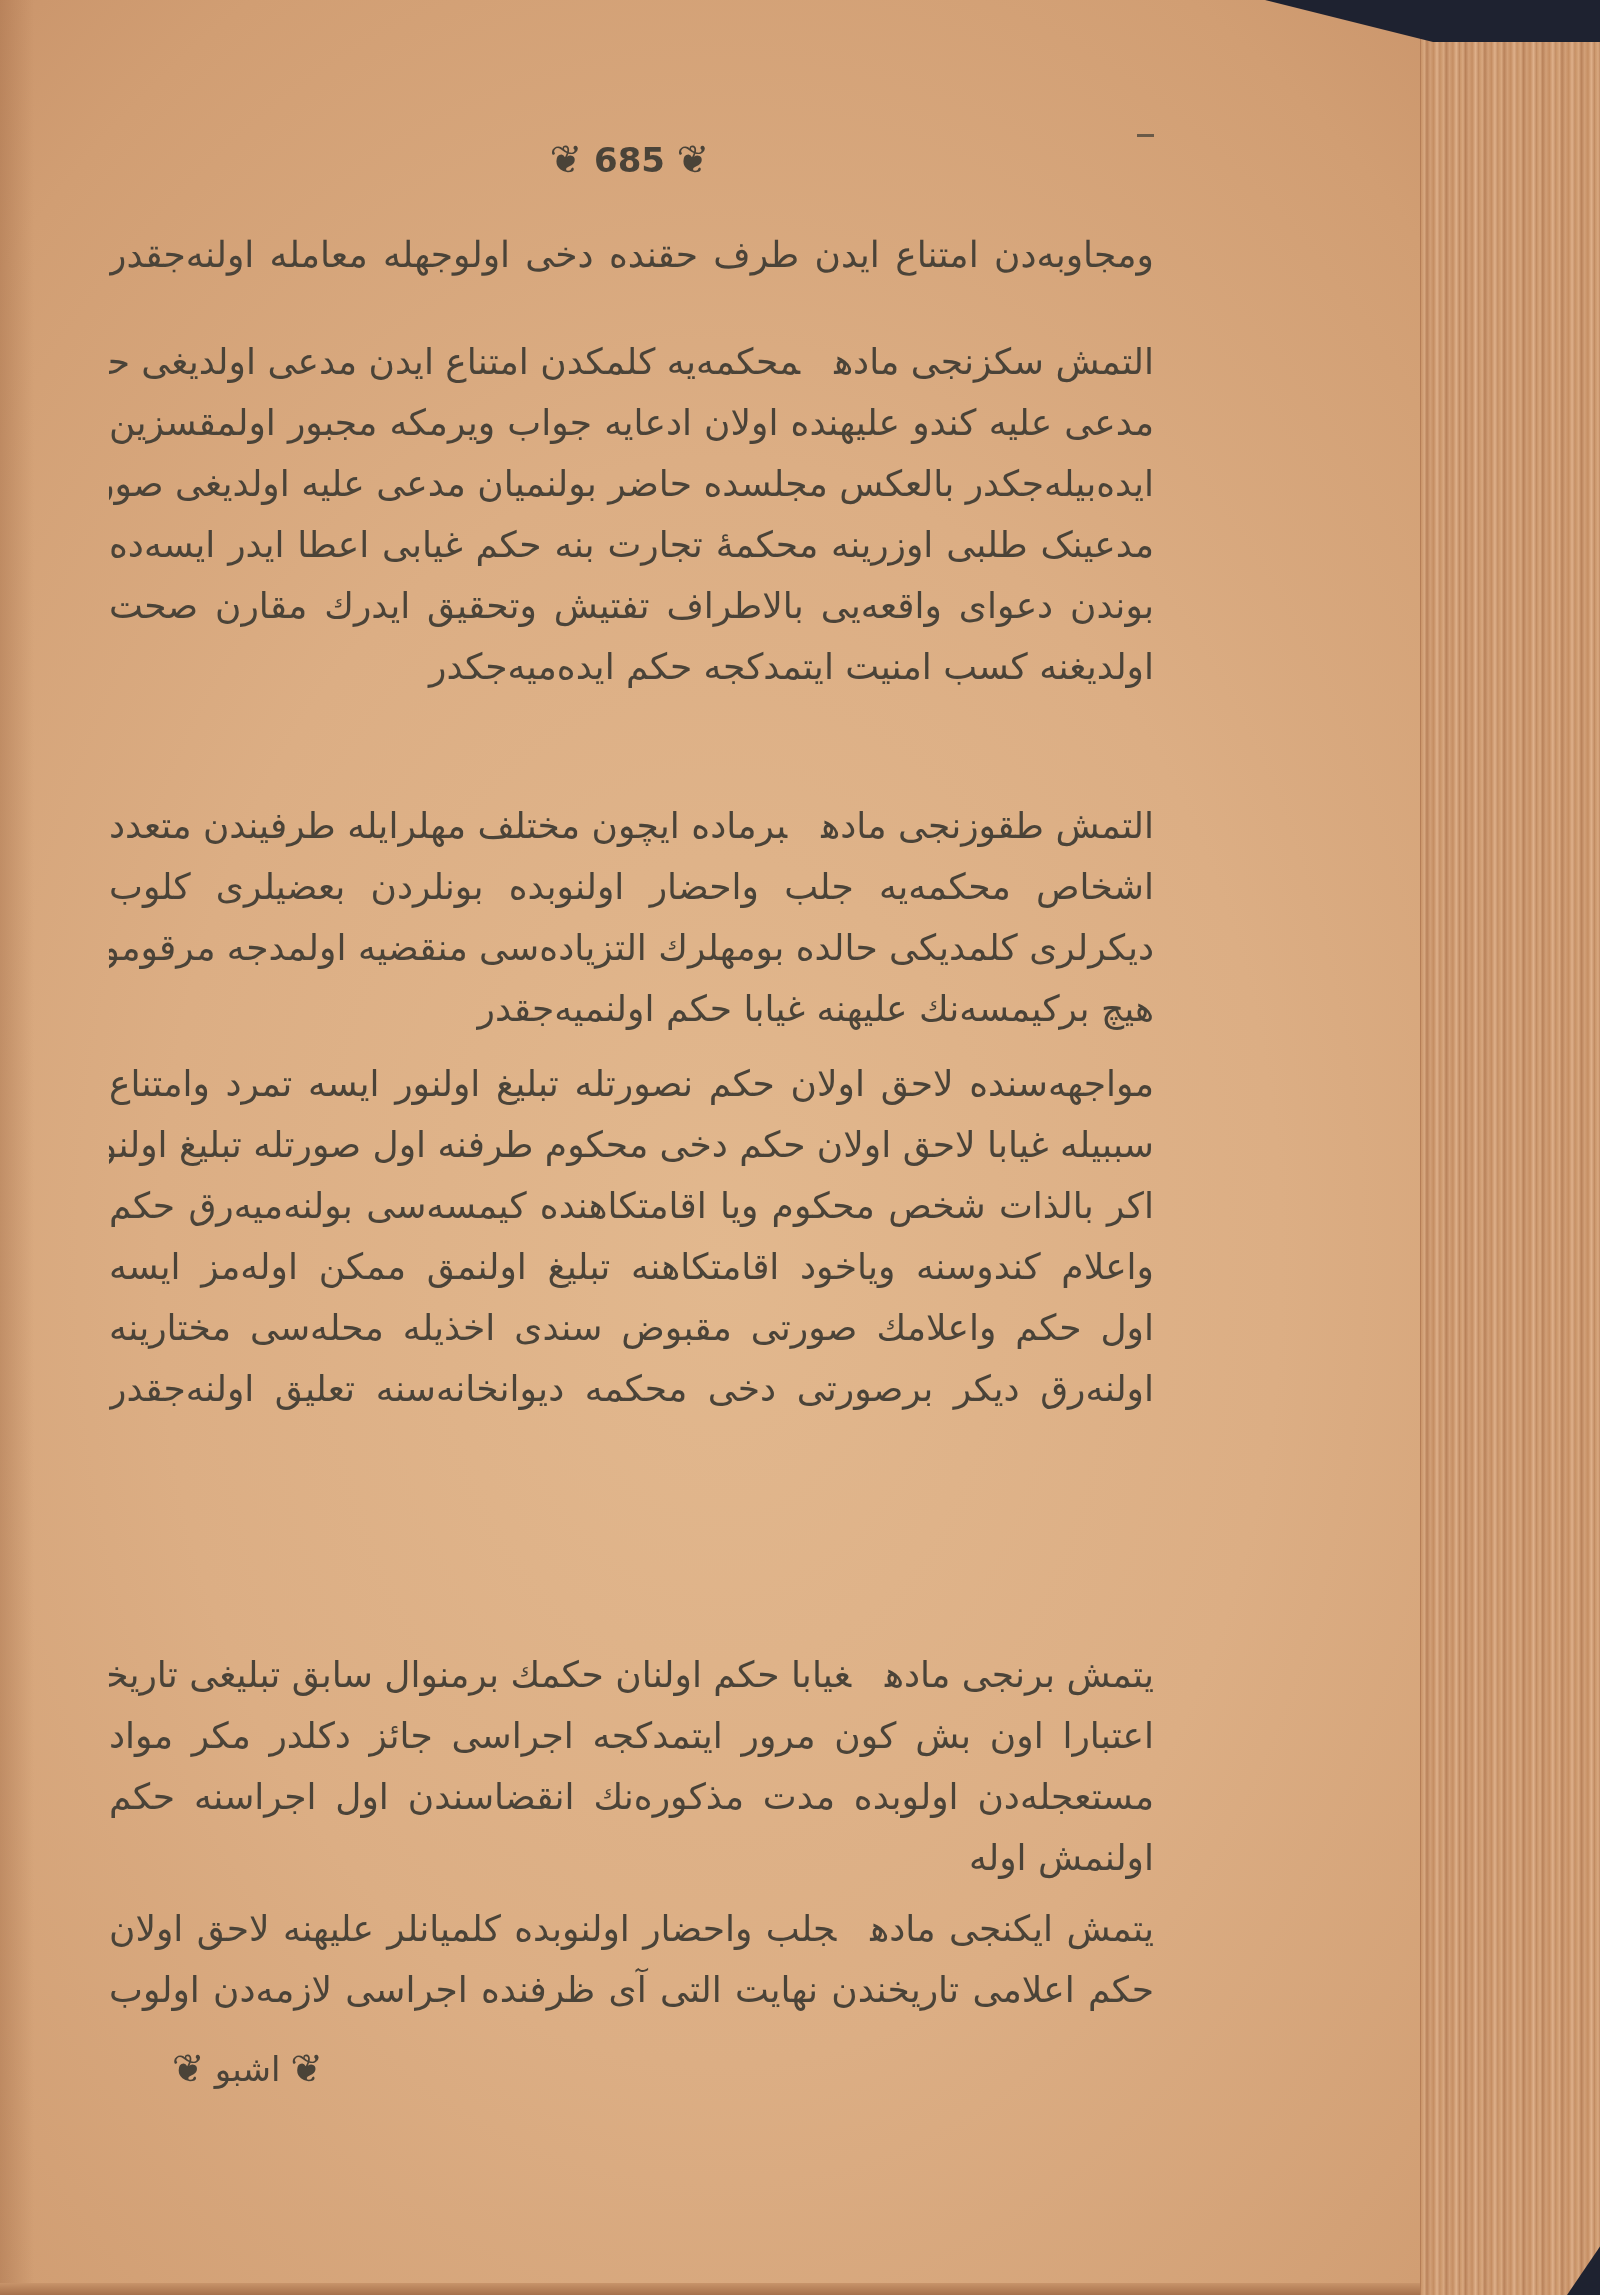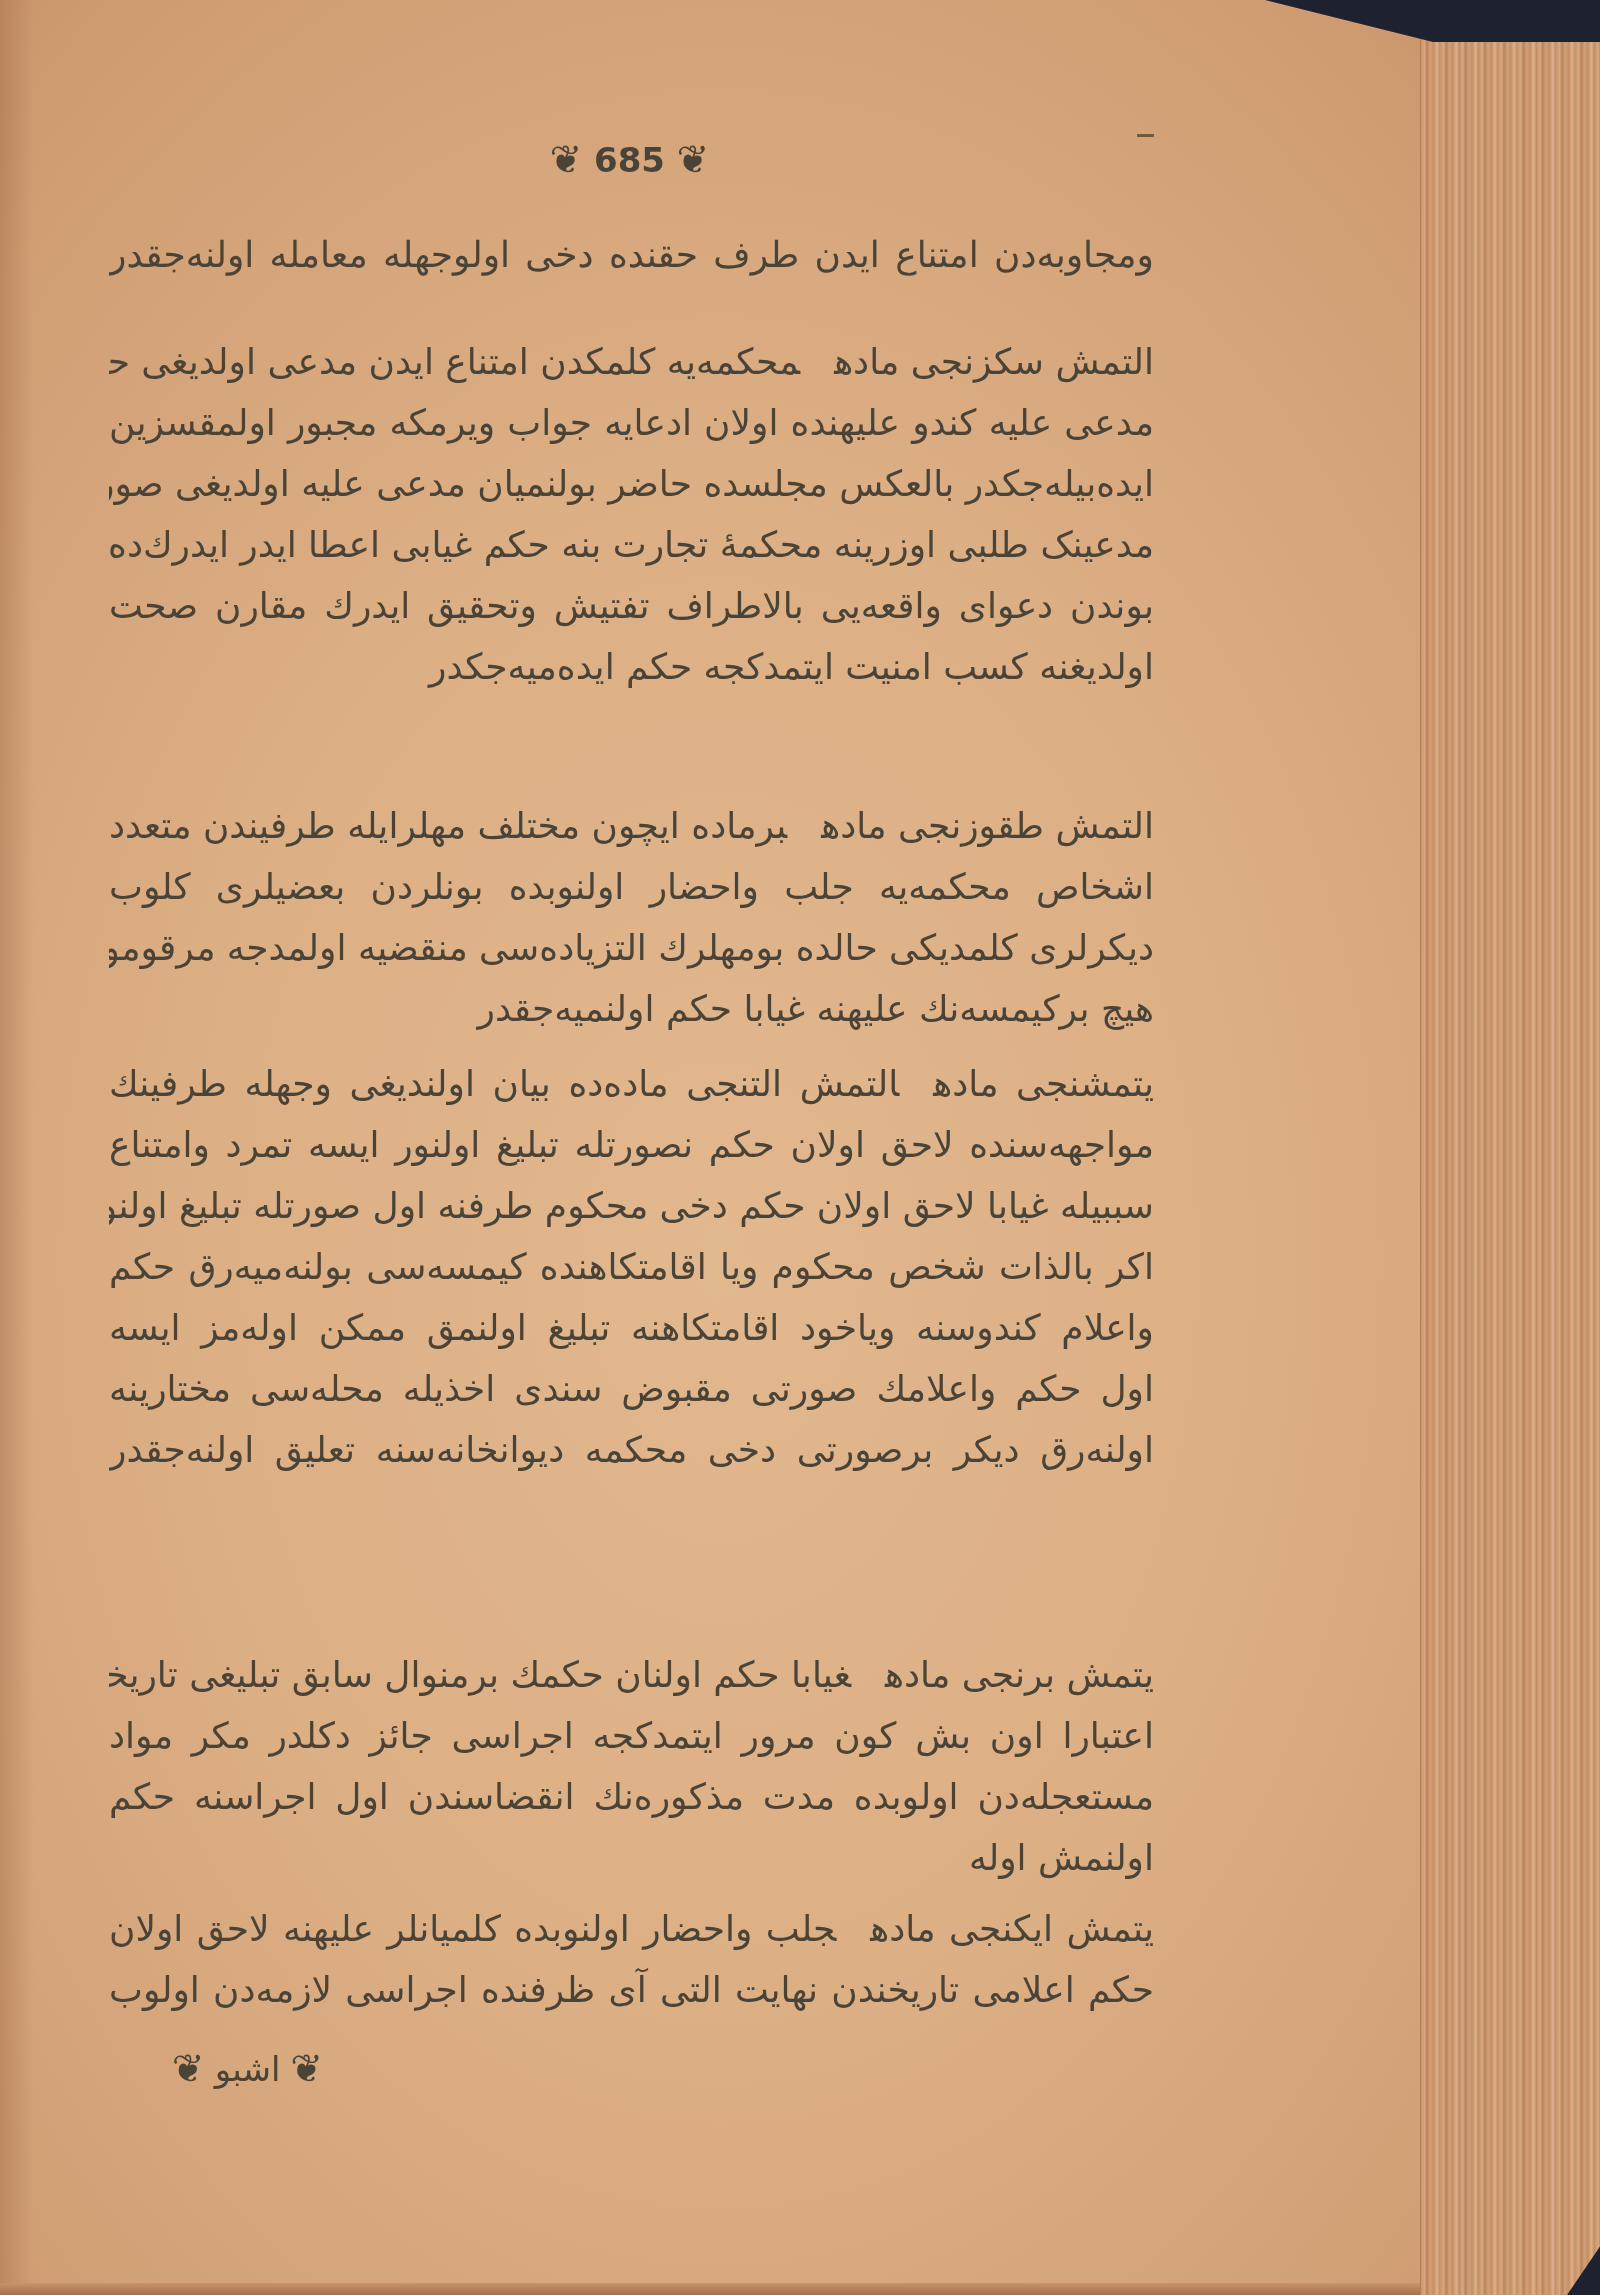--- a/index.html
+++ b/index.html
@@ -156,34 +156,33 @@
   </div>
 
   <div class="text-block" style="top:225px;font-family:Liberation Serif, serif;">
     <span class="line">ومجاوبه‌دن امتناع ایدن طرف حقنده دخی اولوجهله معامله اولنه‌جقدر</span>
   </div>
 
   <div class="text-block" style="top:331px;">
     <span class="line"><span class="article-label">التمش سکزنجی ماده</span><span>محکمه‌یه کلمکدن امتناع ایدن مدعی اولدیغی حالده</span></span>
     <span class="line">مدعی علیه کندو علیهنده اولان ادعایه جواب ویرمکه مجبور اولمقسزین</span>
     <span class="line">ایده‌بیله‌جکدر بالعکس مجلسده حاضر بولنمیان مدعی علیه اولدیغی صورتده</span>
-    <span class="line">مدعینک طلبی اوزرینه محکمهٔ تجارت بنه حکم غیابی اعطا ایدر ایدرك‌ده</span>
+    <span class="line">مدعینک طلبی اوزرینه محکمهٔ تجارت بنه حکم غیابی اعطا ایدر ایسه‌ده</span>
     <span class="line">بوندن دعوای واقعه‌یی بالاطراف تفتیش وتحقیق ایدرك مقارن صحت</span>
     <span class="line short">اولدیغنه کسب امنیت ایتمدکجه حکم ایده‌میه‌جکدر</span>
   </div>
 
   <div class="text-block" style="top:795px;">
     <span class="line"><span class="article-label">التمش طقوزنجی ماده</span><span>برماده ایچون مختلف مهلرایله طرفیندن متعدد</span></span>
     <span class="line">اشخاص محکمه‌یه جلب واحضار اولنوبده بونلردن بعضیلری کلوب</span>
     <span class="line">دیکرلری کلمدیکی حالده بومهلرك التزیاده‌سی منقضیه اولمدجه مرقومودن</span>
     <span class="line short">هیچ برکیمسه‌نك علیهنه غیابا حکم اولنمیه‌جقدر</span>
   </div>
 
   <div class="text-block" style="top:1053px;">
-    <span class="line"><span class="article-label">یتمشنجی ماده</span><span>التمش التنجی ماده‌ده بیان اولندیغی وجهله طرفینك</span></span>
     <span class="line">مواجهه‌سنده لاحق اولان حکم نصورتله تبلیغ اولنور ایسه تمرد وامتناع</span>
     <span class="line">سببیله غیابا لاحق اولان حکم دخی محکوم طرفنه اول صورتله تبلیغ اولنور</span>
     <span class="line">اکر بالذات شخص محکوم ویا اقامتکاهنده کیمسه‌سی بولنه‌میه‌رق حکم</span>
     <span class="line">واعلام کندوسنه ویاخود اقامتکاهنه تبلیغ اولنمق ممکن اوله‌مز ایسه</span>
     <span class="line">اول حکم واعلامك صورتی مقبوض سندی اخذیله محله‌سی مختارینه</span>
     <span class="line">اولنه‌رق دیکر برصورتی دخی محکمه دیوانخانه‌سنه تعلیق اولنه‌جقدر</span>
   </div>
 
   <div class="text-block" style="top:1644px;">
     <span class="line"><span class="article-label">یتمش برنجی ماده</span><span>غیابا حکم اولنان حکمك برمنوال سابق تبلیغی تاریخندن</span></span>

